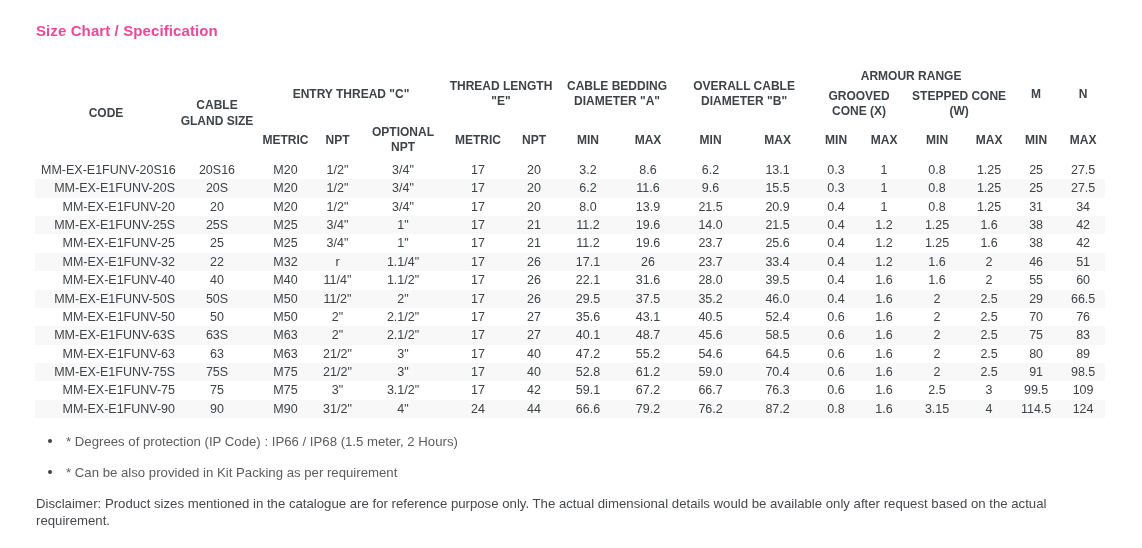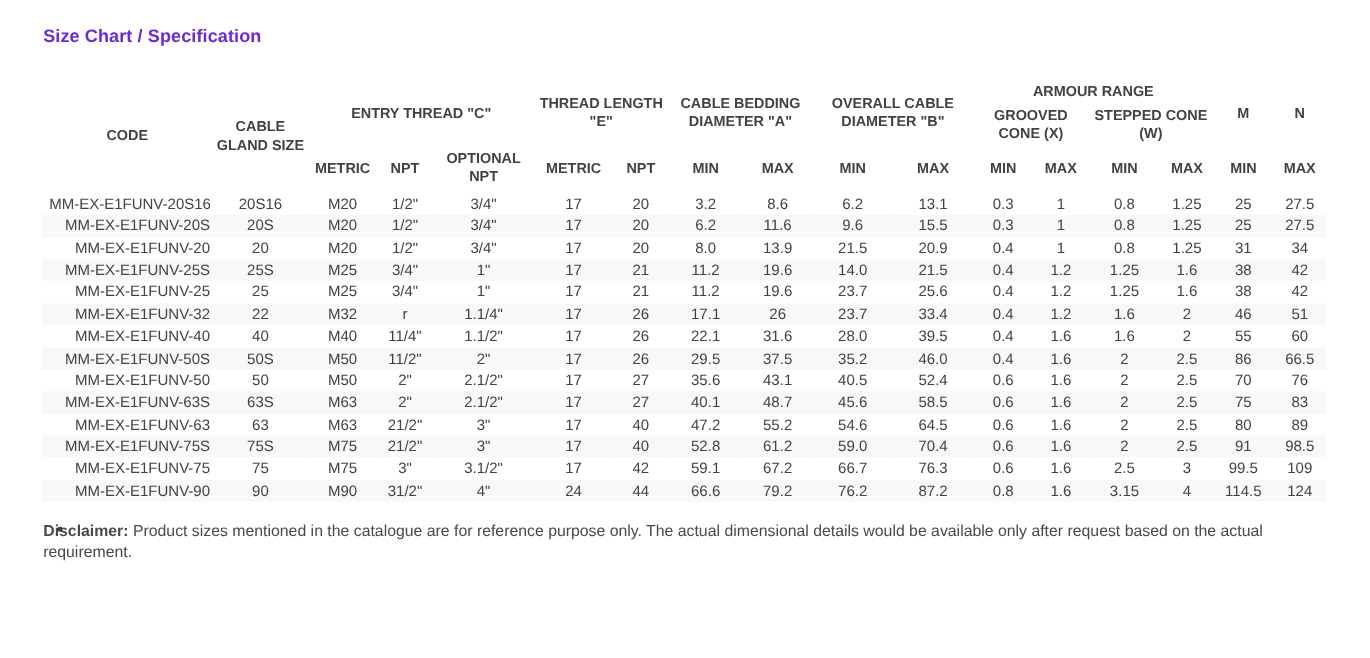--- a/index.html
+++ b/index.html
@@ -9,21 +9,21 @@
     color: #3e4347;
     width: 1142px;
     height: 548px;
     overflow: hidden;
   }
   .page { width: 1142px; height: 548px; position: relative; }
 
   .page-title {
     font-size: 15px;
     font-weight: bold;
-    color: #6d28d9;
+    color: #ec4899;
     padding: 22px 0 0 36px;
     letter-spacing: 0.1px;
   }
 
   table.size-table {
     border-collapse: collapse;
     table-layout: fixed;
     margin: 26px 0 0 35px;
     width: 1070px;
     font-size: 12.5px;
@@ -76,21 +76,21 @@
     background: #3e4347;
   }
 
   .disclaimer {
     margin: 8px 0 0 36px;
     font-size: 13.2px;
     color: #46494d;
     line-height: 1.3;
     width: 1072px;
   }
-  .disclaimer .label { font-weight: bold; }
+  .disclaimer .label { font-weight: normal; }
 </style>
 </head>
 <body>
 
 <div class="page">
 
   <div class="page-title">Size Chart / Specification</div>
 
   <table class="size-table">
     <colgroup>
@@ -289,21 +289,21 @@
           <td>17</td>
           <td>26</td>
           <td>29.5</td>
           <td>37.5</td>
           <td>35.2</td>
           <td>46.0</td>
           <td>0.4</td>
           <td>1.6</td>
           <td>2</td>
           <td>2.5</td>
-          <td>86</td>
+          <td>29</td>
           <td>66.5</td>
         </tr>
         <tr>
           <td class="col-code">MM-EX-E1FUNV-50</td>
           <td>50</td>
           <td>M50</td>
           <td>2"</td>
           <td>2.1/2"</td>
           <td>17</td>
           <td>27</td>
@@ -410,22 +410,22 @@
           <td>1.6</td>
           <td>3.15</td>
           <td>4</td>
           <td>114.5</td>
           <td>124</td>
         </tr>
       </tbody>
   </table>
 
   <ul class="notes">
-      <li><span class="bullet"></span></li>
-      <li><span class="bullet"></span></li>
+      <li><span class="bullet"></span><span>* Degrees of protection (IP Code) : IP66 / IP68 (1.5 meter, 2 Hours)</span></li>
+      <li><span class="bullet"></span><span>* Can be also provided in Kit Packing as per requirement</span></li>
     </ul>
 
   <p class="disclaimer">
     <span class="label">Disclaimer:</span>
     <span>Product sizes mentioned in the catalogue are for reference purpose only. The actual dimensional details would be available only after request based on the actual requirement.</span>
   </p>
 
 </div>
 
 </body></html>

